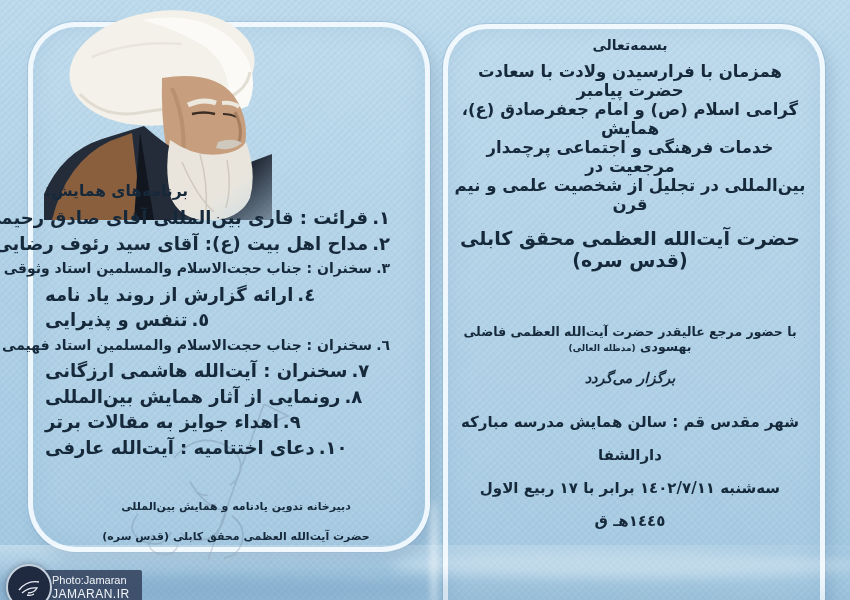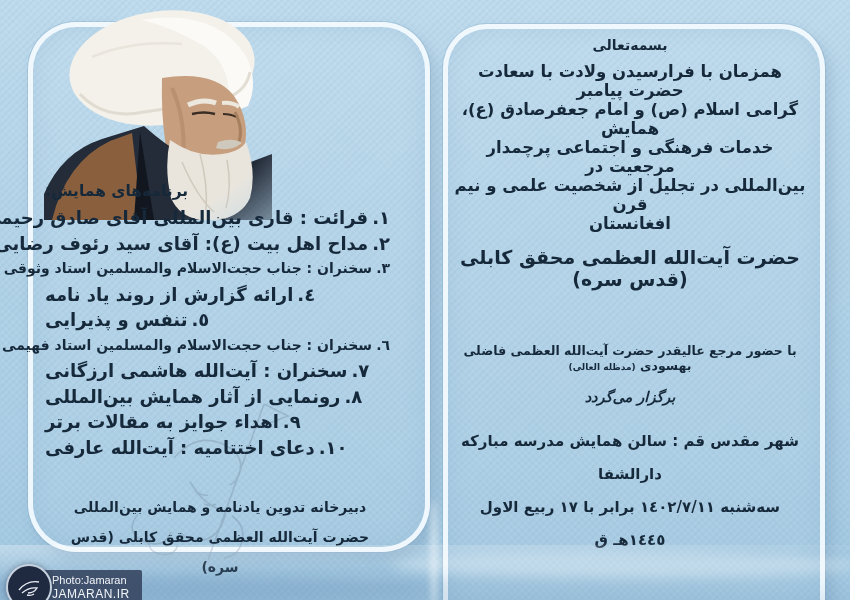--- a/index.html
+++ b/index.html
@@ -37,21 +37,21 @@
   .presence .note{font-size:9px;}
   .held{font-size:14.5px;margin-top:16px;font-style:italic;}
   .venue-block{font-size:15px;line-height:33px;margin-top:20px;}
 
   
   .left-col{position:absolute;left:45px;top:182px;width:345px;text-align:left;}
   .prog-heading{font-size:15.5px;margin-bottom:5px;}
   .prog-item{font-size:18px;line-height:25.5px;white-space:nowrap;}
   .prog-item.long{font-size:14px;}
   .prog-item .num{display:inline-block;margin-left:4px;}
-  .secretariat{position:absolute;left:55px;top:492px;width:330px;text-align:center;font-size:14px;line-height:30px;}
+  .secretariat{position:absolute;left:71px;top:492px;width:330px;text-align:center;font-size:11px;line-height:30px;}
 
   
   .photo{
     position:absolute;left:22px;top:2px;width:250px;height:218px;
     -webkit-mask-image:radial-gradient(130% 125% at 32% 32%,#000 58%,transparent 88%);
     mask-image:radial-gradient(130% 125% at 32% 32%,#000 58%,transparent 88%);
   }
   
   .sketch{position:absolute;left:112px;top:396px;width:214px;height:172px;opacity:.42;}
 
@@ -149,21 +149,20 @@
     <div>حضرت آیت‌الله العظمی محقق کابلی (قدس سره)</div>
   </div>
 
   <div class="right-col fa">
     <div class="bismillah">بسمه‌تعالی</div>
     <div class="intro">
       <div>همزمان با فرارسیدن ولادت با سعادت حضرت پیامبر</div>
       <div>گرامی اسلام (ص) و امام جعفرصادق (ع)، همایش</div>
       <div>خدمات فرهنگی و اجتماعی پرچمدار مرجعیت در</div>
       <div>بین‌المللی در تجلیل از شخصیت علمی و نیم قرن</div>
-      <div>افغانستان</div>
     </div>
     <div class="honoree">حضرت آیت‌الله العظمی محقق کابلی (قدس سره)</div>
     <div class="presence">
       <span>با حضور مرجع عالیقدر حضرت آیت‌الله العظمی فاضلی بهسودی</span>
       <span class="note">(مدظله العالی)</span>
     </div>
     <div class="held">برگزار می‌گردد</div>
     <div class="venue-block">
       <div>شهر مقدس قم : سالن همایش مدرسه مبارکه دارالشفا</div>
       <div>سه‌شنبه ١٤٠٢/٧/١١ برابر با ١٧ ربیع الاول ١٤٤٥هـ ق</div>

